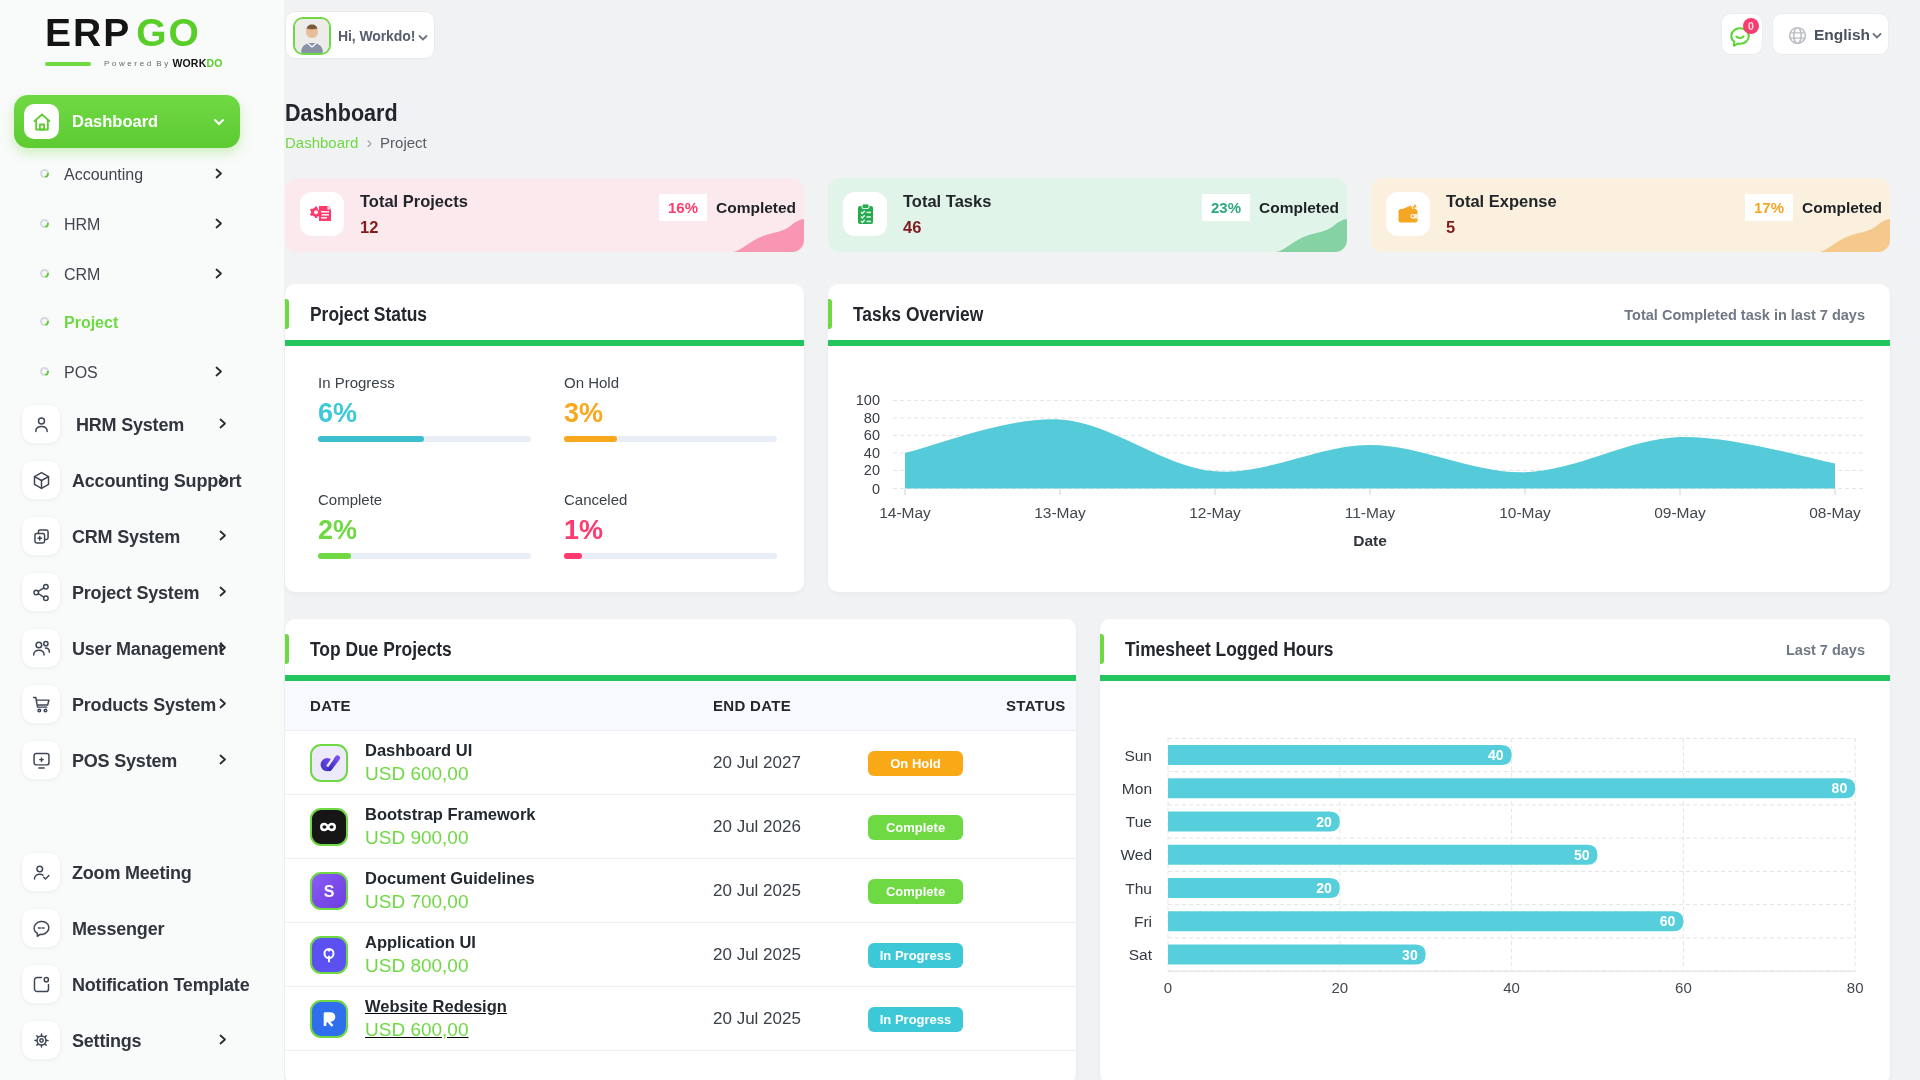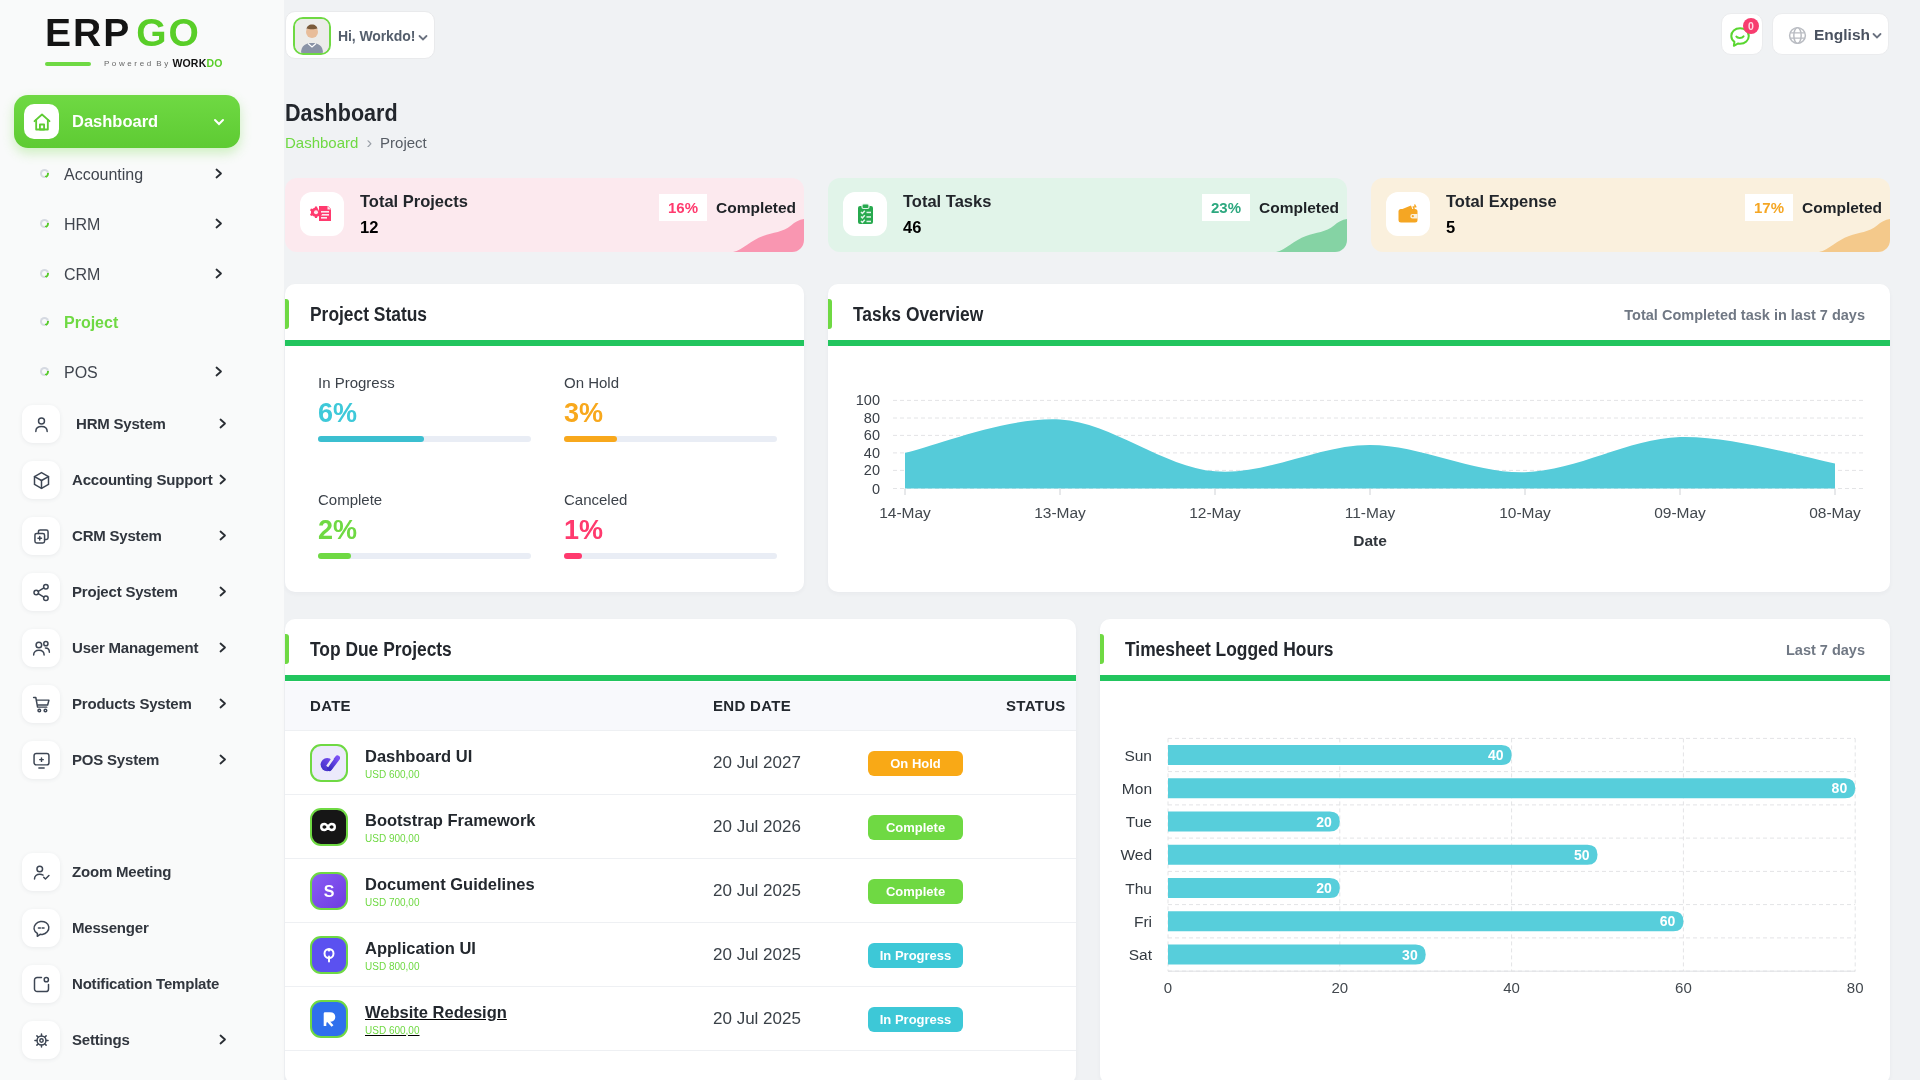--- a/index.html
+++ b/index.html
@@ -20,53 +20,53 @@
 .dashbtn .ch { position:absolute; right:14px; top:20px; }
 .mitem { position:absolute; left:0; width:265px; height:50px; }
 .mitem .dot { position:absolute; left:40px; top:19px; width:9px; height:9px; border-radius:50%;
   background:conic-gradient(from 90deg, #57cb2a 0 75deg, #d5d9e1 75deg 360deg); }
 .mitem .dot::after { content:""; position:absolute; left:2px; top:2px; width:5px; height:5px; border-radius:50%; background:#f9fafa; }
 .mitem .lb { position:absolute; left:64px; top:16px; font-size:16px; color:#40454e; }
 .mitem.active .lb { color:#6fd943; font-weight:bold; }
 .mitem .ar { position:absolute; right:40px; top:17px; }
 .sitem { position:absolute; left:0; width:265px; height:56px; }
 .sitem .ib { position:absolute; left:22px; top:8px; width:38px; height:38px; background:#fff; border-radius:11px; box-shadow:0 1px 4px rgba(50,60,80,.08); display:flex; align-items:center; justify-content:center; }
-.sitem .lb { position:absolute; left:72px; top:18px; font-size:15px; letter-spacing:-0.2px; color:#31363e; font-weight:bold;}
+.sitem .lb { position:absolute; left:72px; top:18px; font-size:18px; letter-spacing:-0.2px; color:#31363e; font-weight:bold;}
 .sitem .ar { position:absolute; right:36px; top:20px; }
 
 .userbtn { position:absolute; left:285px; top:11px; width:150px; height:48px; background:#fff; border:1px solid #e9eaec; border-radius:10px; }
 .userbtn .av { position:absolute; left:7px; top:5px; width:38px; height:38px; border-radius:10px; border:2px solid #6fd943; background:#e8e8e6; overflow:hidden; }
 .userbtn .tx { position:absolute; left:52px; top:16px; font-size:14px; color:#545e6c; font-weight:bold; letter-spacing:-0.1px; }
 .chatbtn { position:absolute; left:1721px; top:13px; width:42px; height:42px; background:#fff; border:1px solid #ebecee; border-radius:10px; }
 .chatbtn .badge { position:absolute; left:21px; top:4px; width:16px; height:16px; border-radius:50%; background:#f73d6f; color:#ffd8e2; font-size:10.5px; font-weight:bold; text-align:center; line-height:16px; }
 .langbtn { position:absolute; left:1772px; top:13px; width:117px; height:42px; background:#fff; border:1px solid #ebecee; border-radius:10px; }
 .langbtn .tx { position:absolute; left:41px; top:12px; font-size:15.5px; color:#4a5260; font-weight:bold; }
 h1.pagetitle { position:absolute; left:285px; top:99px; font-size:24.5px; color:#22262c; font-weight:bold; transform:scaleX(.88); transform-origin:left; }
 .crumb { position:absolute; left:285px; top:133px; font-size:15px; }
 .crumb .g { color:#6fd943; } .crumb .s { color:#9aa0a8; padding:0 8px; font-size:17px; } .crumb .p { color:#565c64; }
 
 .stat { position:absolute; top:178px; width:519px; height:74px; border-radius:12px; overflow:hidden; }
 .stat .ib { position:absolute; left:15px; top:14px; width:44px; height:44px; background:#fff; border-radius:12px; display:flex; align-items:center; justify-content:center; }
 .stat .t1 { position:absolute; left:75px; top:14px; font-size:16.5px; font-weight:bold; color:#22262b; }
-.stat .t2 { position:absolute; left:75px; top:40px; font-size:16.5px; font-weight:bold; color:#000000; }
+.stat .t2 { position:absolute; left:75px; top:40px; font-size:16.5px; font-weight:bold; color:#7f1d1d; }
 .stat .pct { position:absolute; width:48px; height:27px; background:#fff; border-radius:0; top:16px; text-align:center; line-height:27px; font-size:15px; font-weight:bold; }
 .stat .cm { position:absolute; top:21px; font-size:15.5px; font-weight:bold; color:#1e2226; }
 .stat svg.wave { position:absolute; right:0; bottom:0; }
 
 .ps-lb { position:absolute; font-size:15px; color:#3c424a; }
 .ps-v { position:absolute; font-size:27px; font-weight:bold; }
 .ps-bar { position:absolute; width:213px; height:6px; border-radius:3px; background:#e9edf5; }
 .ps-bar i { display:block; height:6px; border-radius:3px; }
 
 table.due { position:absolute; left:0; top:63px; width:791px; border-collapse:collapse; }
 table.due th { background:#f8f9fc; height:48px; text-align:left; font-size:15px; color:#23282e; letter-spacing:.3px; }
 table.due td { border-top:1px solid #eef0f3; height:64px; padding-top:2px; }
 table.due tr:last-child td { border-bottom:1px solid #eef0f3; }
 .pname { font-size:16.5px; font-weight:bold; color:#23282e; }
-.pusd { font-size:10px; color:#6fd943; padding-top:3px; }
+.pusd { font-size:19px; color:#6fd943; padding-top:3px; }
 .pdate { font-size:17px; color:#3a4148; }
 .pbadge { display:inline-block; width:95px; height:25px; border-radius:6px; color:#fff; font-size:13px; font-weight:bold; text-align:center; line-height:25px; }
 .pavatar { width:38px; height:38px; border-radius:11px; border:2px solid #6fd943; display:flex; align-items:center; justify-content:center; }
 </style>
 </head>
 <body>
 
 <div id="sidebar">
   <div class="abs" id="logo" style="left:45px; top:16px;">
     <div style="font-size:39px; font-weight:bold; letter-spacing:2px; color:#141414; line-height:34px;">ERP<span style="color:#59ce28; margin-left:5px;">GO</span></div>

